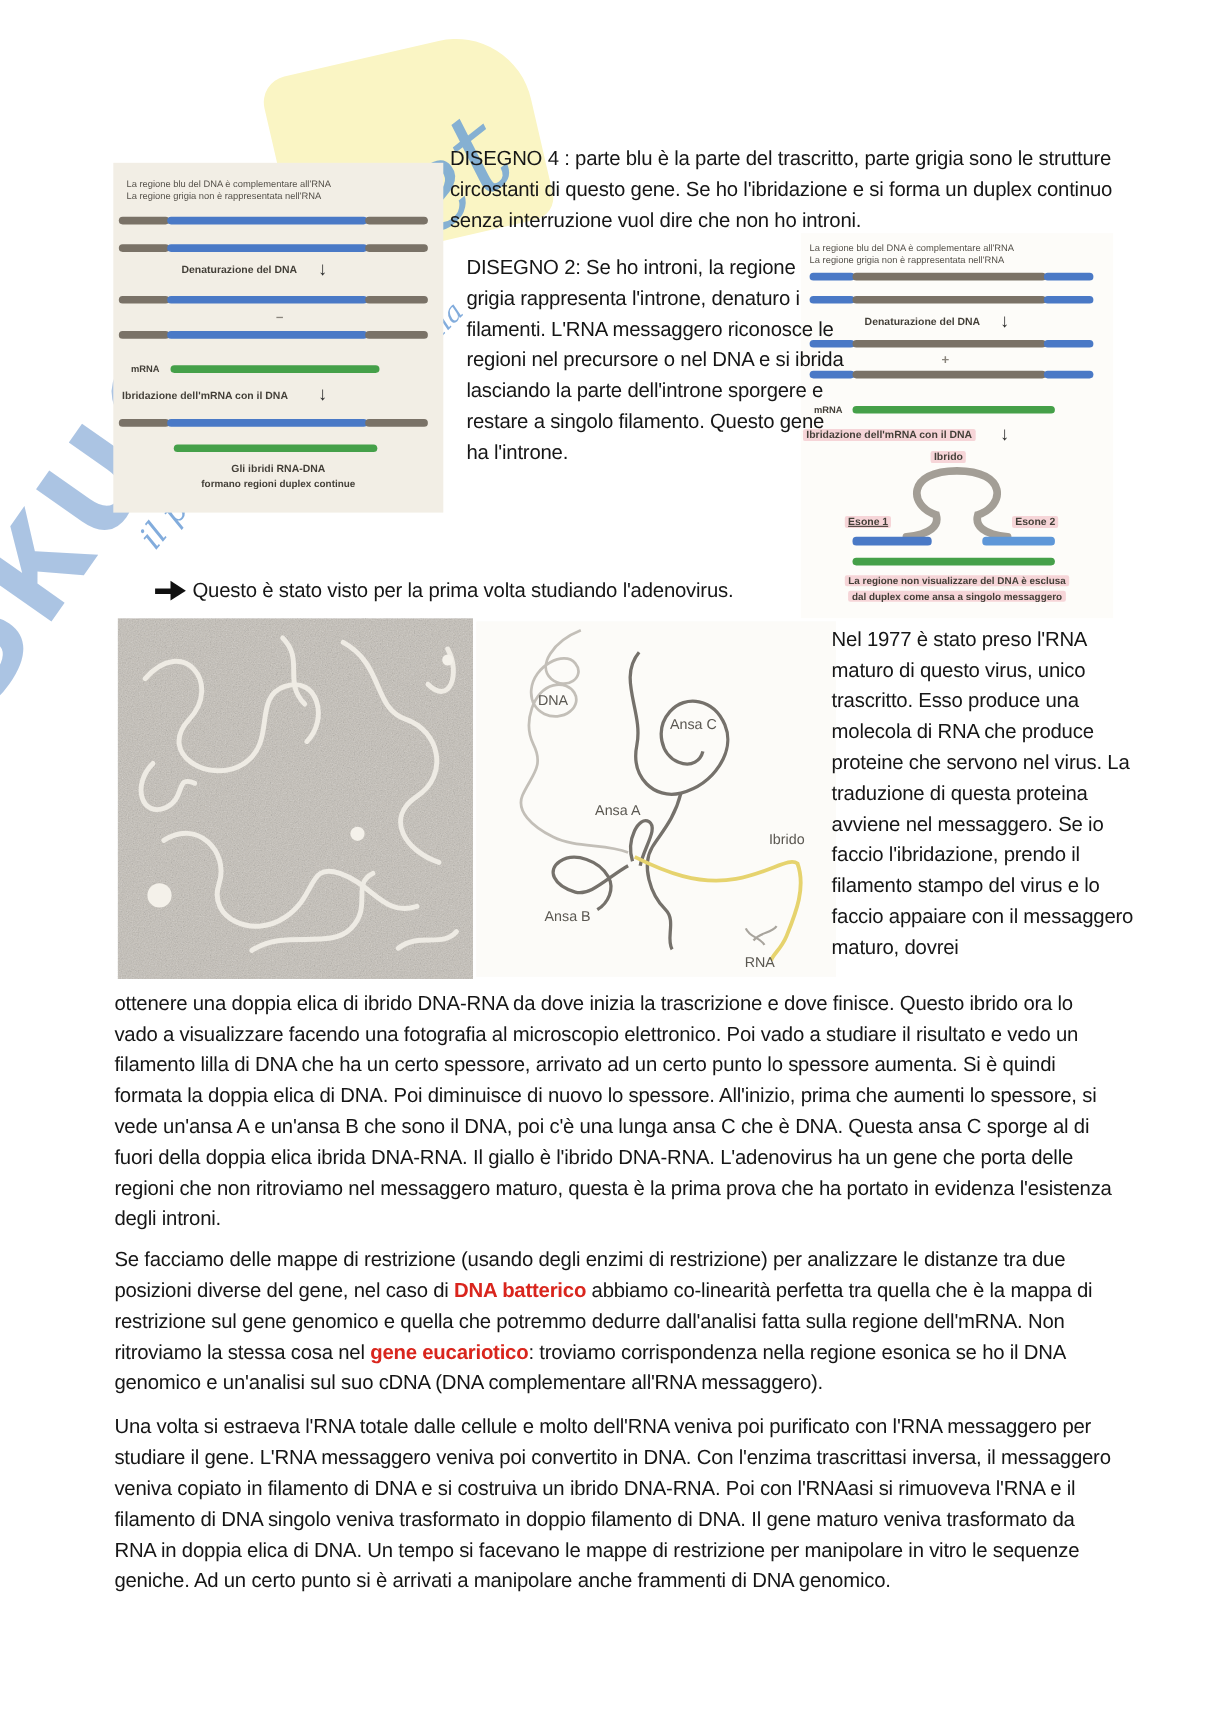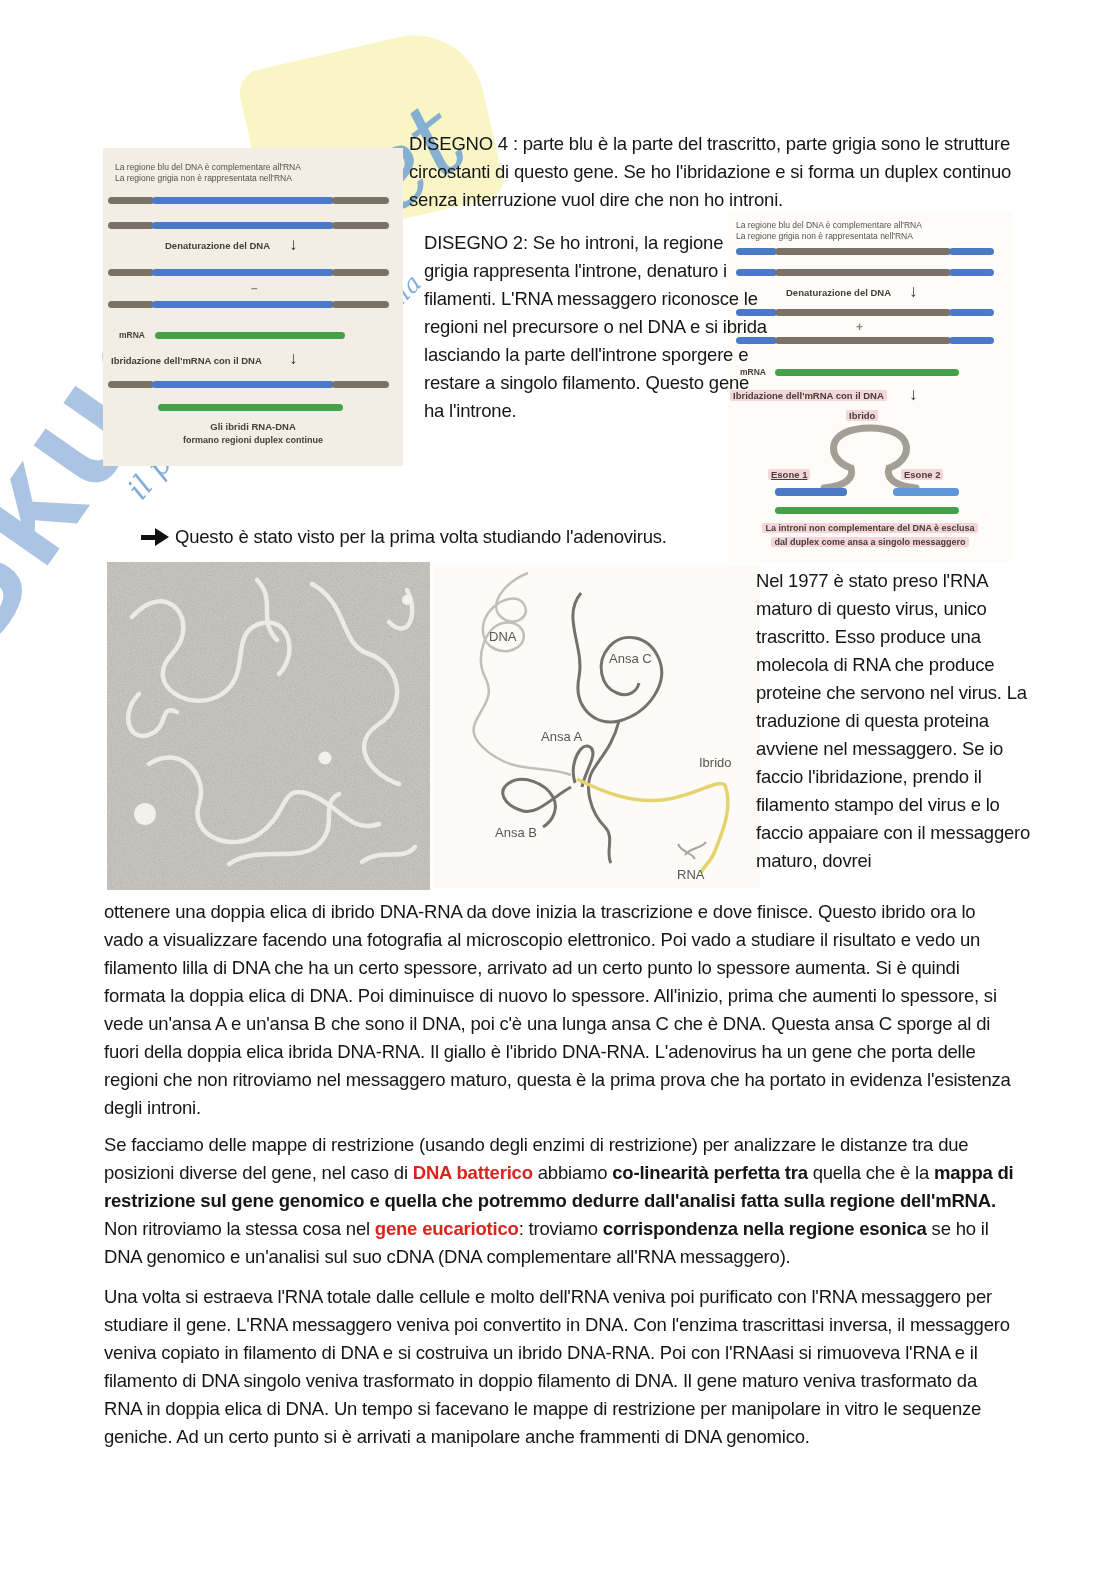--- a/index.html
+++ b/index.html
@@ -19,21 +19,21 @@
     font-family:"DejaVu Serif",serif;color:rgba(100,156,214,0.78);transform:rotate(-38deg);}
   #wm-brand{left:8px;top:508px;font-size:152px;font-weight:bold;letter-spacing:7px;
     color:rgba(88,138,200,0.5);transform:rotate(-55deg);transform-origin:0 100%;}
   .wm-frag{font-style:italic;font-family:"DejaVu Serif",serif;color:rgba(108,158,214,0.85);}
   #wm-frag-ilpa{left:122px;top:452px;font-size:30px;transform:rotate(-50deg);}
   #wm-frag-della{left:364px;top:286px;font-size:25px;transform:rotate(-45deg);}
   #wm-frag-stud{left:336px;top:238px;font-size:25px;transform:rotate(-45deg);}
 
   
   .para{position:absolute;z-index:2;font-size:18.5px;line-height:28px;color:#161616;letter-spacing:-0.2px;}
-  .bold{font-weight:bold;}
+  .bold{font-weight:normal;}
   .red-bold{font-weight:bold;color:var(--text-red);}
 
   
   #bullet-row{position:absolute;z-index:2;left:141px;top:523px;display:flex;align-items:center;gap:6px;}
   .bullet-arrow{position:relative;width:28px;height:18px;flex:0 0 auto;}
   .bullet-arrow::before{content:'';position:absolute;left:0;top:6.5px;width:15px;height:5px;background:#101010;}
   .bullet-arrow::after{content:'';position:absolute;right:0;top:0;width:0;height:0;
     border-left:14px solid #101010;border-top:9px solid transparent;border-bottom:9px solid transparent;}
 
   
@@ -128,26 +128,26 @@
     <div class="figlabel small" style="left:12px;top:155px;">mRNA</div>
     <div class="strand sgreen" style="left:47px;top:157px;width:184px;"></div>
     <div class="figlabel pink" style="left:2px;top:178px;">Ibridazione dell'mRNA con il DNA</div>
     <span class="downarrow" style="left:181px;top:174px;">↓</span>
 
     <div class="figlabel pink" style="left:118px;top:198px;">Ibrido</div>
     <svg width="104" height="70" style="position:absolute;left:90px;top:210px;">
       <path d="M6,66 C28,64 36,56 33,46 C8,38 6,6 52,6 C98,6 96,38 71,46 C68,56 76,64 98,66" fill="none" stroke="#a39e96" stroke-width="7" stroke-linecap="round"></path>
     </svg>
     <div class="figlabel pink" style="left:40px;top:257px;text-decoration:underline;">Esone 1</div>
-    <div class="figlabel pink" style="left:173px;top:257px;">Esone 2</div>
+    <div class="figlabel pink" style="left:192px;top:257px;">Esone 2</div>
     <div class="strand sblue" style="left:47px;top:276px;width:72px;height:8px;"></div>
     <div class="strand sblue-light" style="left:165px;top:276px;width:66px;height:8px;"></div>
     <div class="strand sgreen" style="left:47px;top:295px;width:184px;"></div>
     <div class="figcap-center" style="top:311px;font-size:9px;">
-      <span class="pink">La introni non complementare del DNA è esclusa</span>
+      <span class="pink">La regione non visualizzare del DNA è esclusa</span>
     </div>
     <div class="figcap-center" style="top:325px;font-size:9px;">
       <span class="pink">dal duplex come ansa a singolo messaggero</span>
     </div>
   </div>
 
   <div class="para" style="left:409px;top:130px;width:612px;">DISEGNO 4 : parte blu è la parte del trascritto, parte grigia sono le strutture circostanti di questo gene. Se ho l'ibridazione e si forma un duplex continuo senza interruzione vuol dire che non ho introni.</div>
   <div class="para" style="left:409px;top:229px;width:348px;margin-left:15px;">DISEGNO 2: Se ho introni, la regione grigia rappresenta l'introne, denaturo i filamenti. L'RNA messaggero riconosce le regioni nel precursore o nel DNA e si ibrida lasciando la parte dell'introne sporgere e restare a singolo filamento. Questo gene ha l'introne.</div>
 
   <div id="bullet-row">

